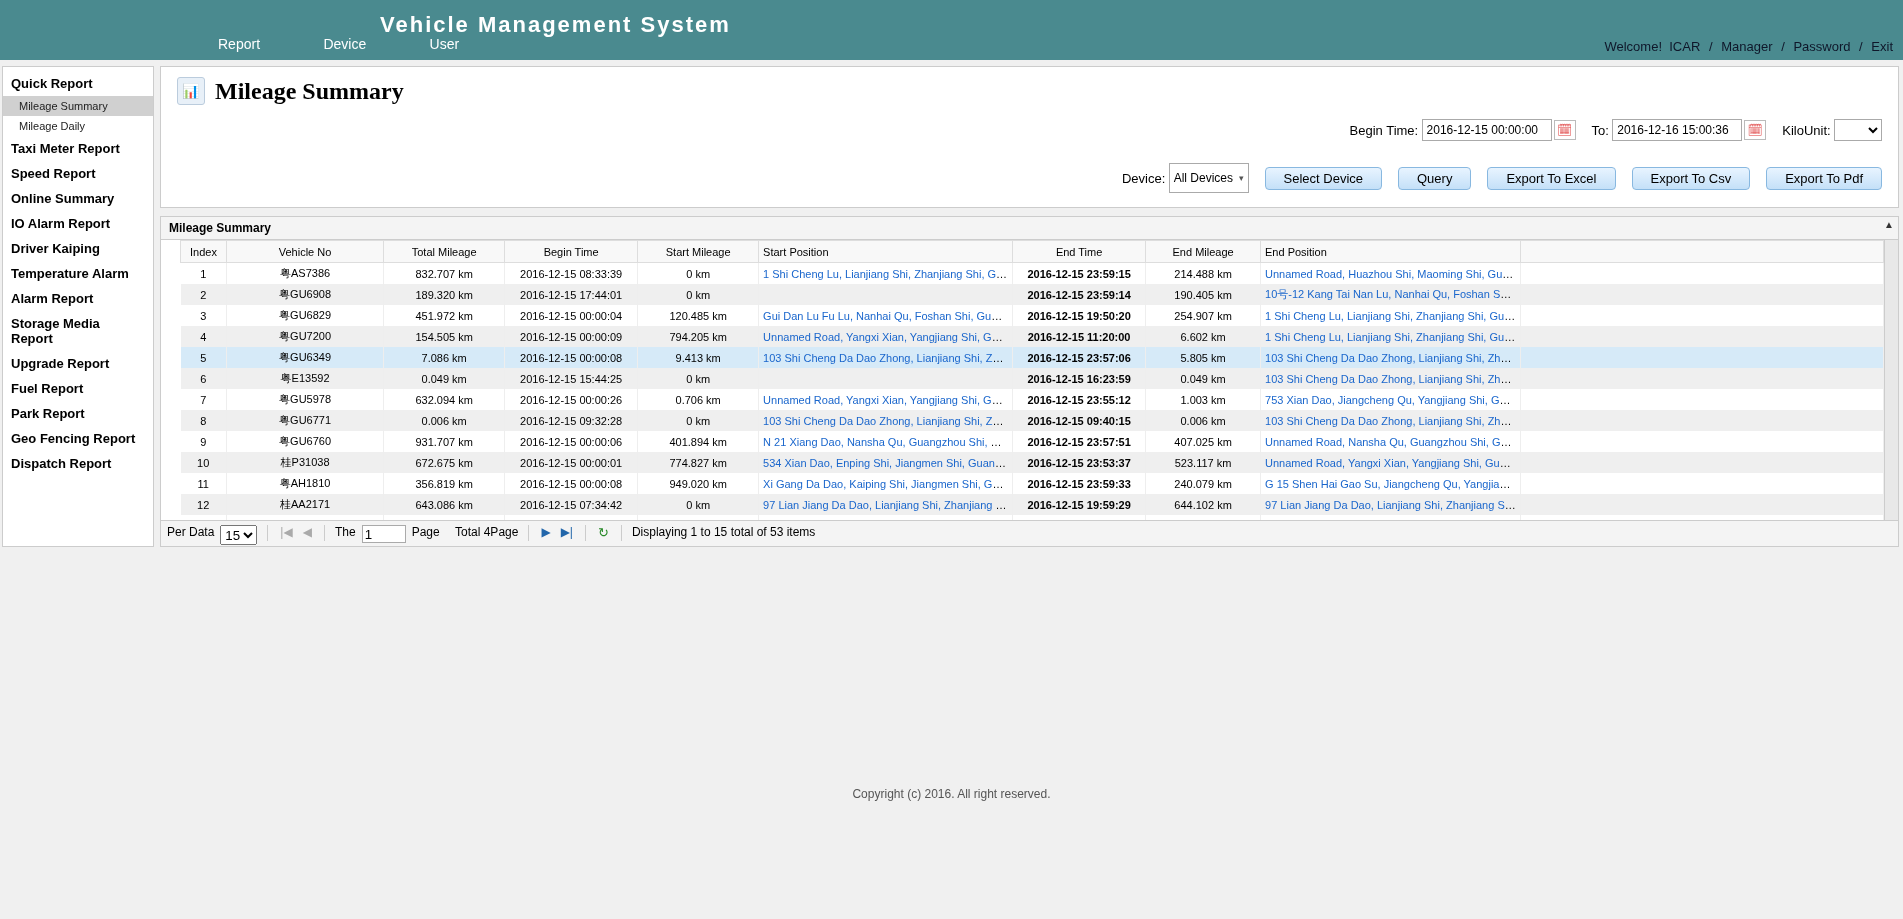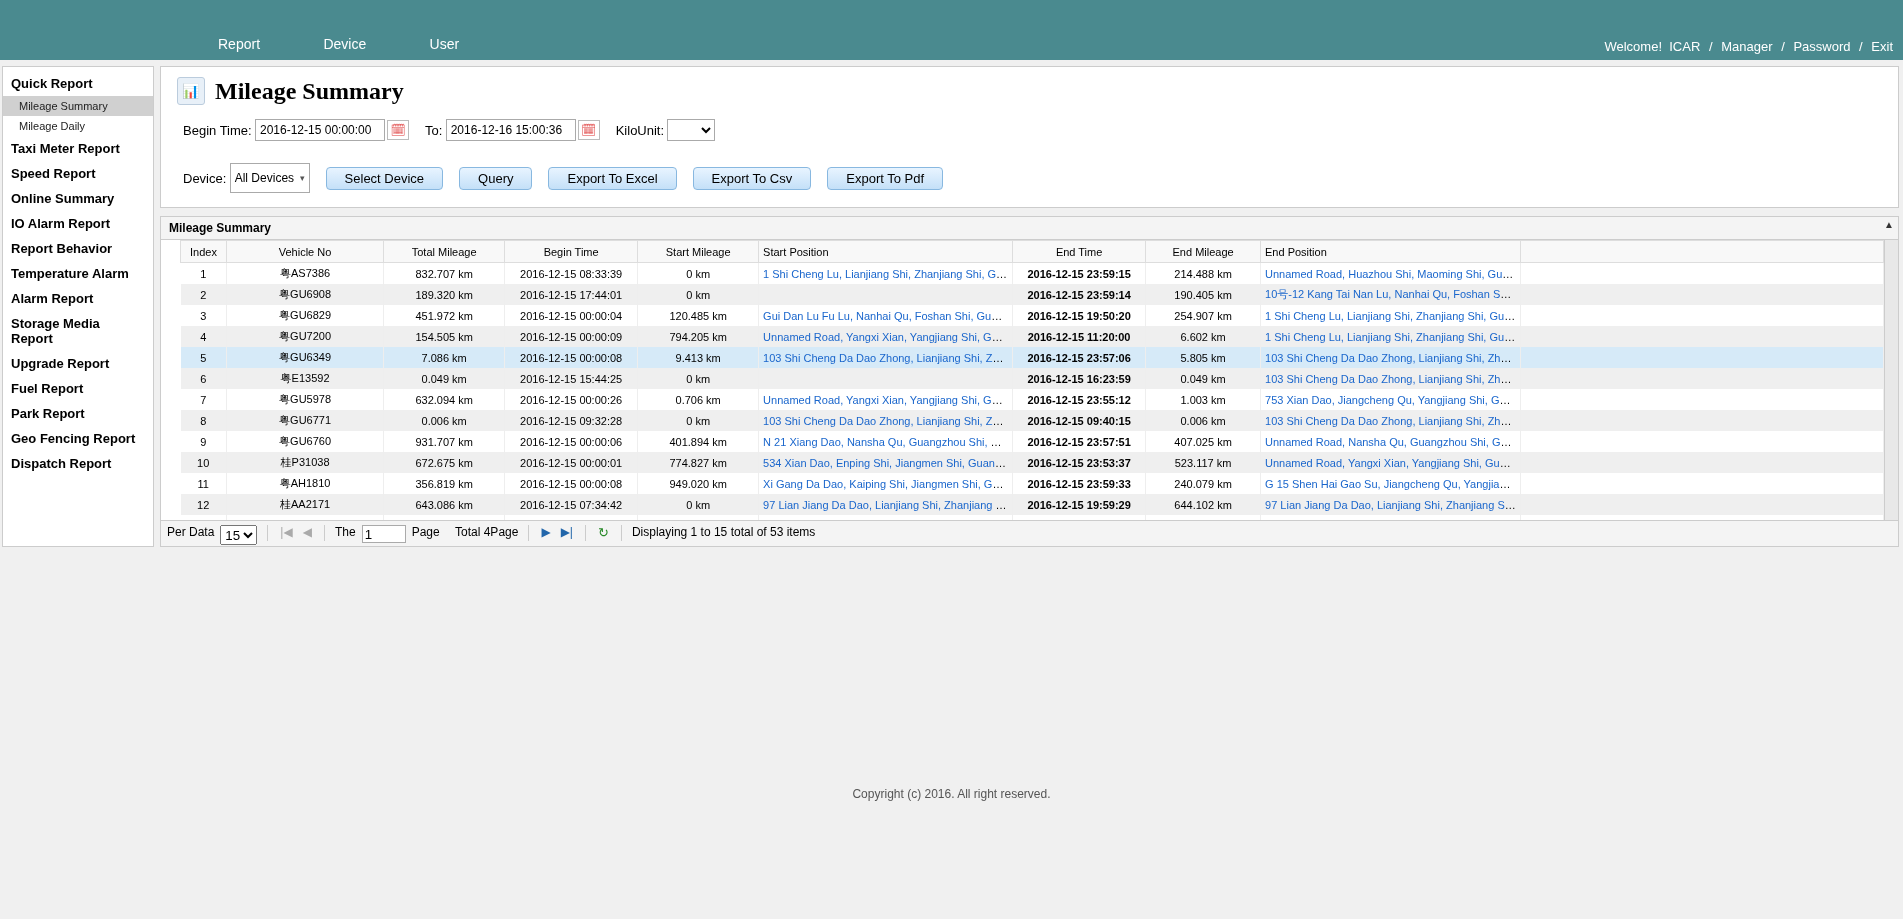--- a/index.html
+++ b/index.html
@@ -2,36 +2,36 @@
 <html><head>
 <meta charset="utf-8">
 <style>
 * { margin: 0; padding: 0; box-sizing: border-box; }
 body { font-family: Arial, Helvetica, sans-serif; font-size: 12px; background: #f0f0f0; width: 1903px; }
 .header { background: #4a8a8f; color: #fff; height: 60px; position: relative; }
 .header-title { font-size: 22px; font-weight: bold; letter-spacing: 2px; position: absolute; left: 380px; top: 12px; }
 .nav { position: absolute; bottom: 8px; left: 218px; }
 .nav span { color: #fff; font-size: 14px; font-weight: normal; margin-right: 60px; cursor: pointer; }
 .right-links { position: absolute; right: 10px; bottom: 6px; font-size: 13px; }
-.right-links span, .right-links a { color: #ffffff; text-decoration: none; }
+.right-links span, .right-links a { color: #0f172a; text-decoration: none; }
 .right-links .sep { margin: 0 5px; }
 
 .layout { display: flex; }
 
 .sidebar { width: 152px; background: #fff; border: 1px solid #ccc; margin: 6px 2px 0 2px; padding-top: 4px; }
 .side-item { padding: 5px 8px; font-weight: bold; font-size: 13px; color: #000; cursor: pointer; }
 .side-sub { padding: 4px 6px 4px 16px; font-size: 11px; color: #222; cursor: pointer; }
 .side-sub.active { background: #d0d0d0; }
 
 .main { flex: 1; margin: 6px 4px 0 4px; }
 .panel { background: #fff; border: 1px solid #ccc; padding: 10px 16px 14px; }
 .page-title { display: flex; align-items: center; margin-bottom: 14px; }
 .page-title .ico { width: 28px; height: 28px; background: #e8f0f8; border: 1px solid #bcd; border-radius: 3px; margin-right: 10px; display:inline-flex;align-items:center;justify-content:center; }
 .page-title h2 { font-family: "Times New Roman", serif; font-size: 24px; font-weight: bold; color: #000; }
-.filters { display: flex; flex-wrap: wrap; align-items: center; gap: 8px 16px; margin-left: 6px; }
+.filters { display: flex; flex-wrap: wrap; align-items: center; gap: 8px 16px; margin-left: 6px; justify-content: flex-end; }
 .f-row { display: flex; align-items: center; }
 .f-label { font-size: 13px; }
 .f-input { border: 1px solid #aaa; padding: 10px 4px; font-size: 12px; height: 20px; background: #fff; }
 .cal-ico { width: 22px; height: 20px; background: #fff; border: 1px solid #bbb; display: inline-flex; align-items: center; justify-content: center; margin-left: 2px; }
 .cal-ico span { font-size: 12px; color: #d33; }
 .btn { background: linear-gradient(#e8f4ff, #c4e0f8); border: 1px solid #88b8e0; border-radius: 4px; padding: 3px 18px; font-size: 13px; cursor: pointer; color: #000; }
 .device-sel { border:1px solid #aaa; padding:14px 4px; height:20px; font-size:12px; display:inline-flex; align-items:center; }
 .device-sel .arrow { margin-left:6px; font-size:9px; color:#555; }
 select.f-input { height: 21px; }
 
@@ -57,20 +57,21 @@
 .pager .pico.dis { color: #aaa; }
 .pager input { width: 44px; border: 1px solid #aaa; padding: 1px 2px; height: 18px; }
 .pager .refresh { color: #2a8a2a; font-size: 13px; }
 
 .footer { text-align: center; color: #555; font-size: 12px; margin-top: 230px; padding: 10px; }
 </style>
 </head>
 <body>
 
 <div class="header">
+  <div class="header-title">Vehicle Management System</div>
   <div class="nav">
     <span>Report</span>
     <span>Device</span>
     <span>User</span>
   </div>
   <div class="right-links">
     <span>Welcome!</span>&nbsp;
     <a>ICAR</a>
     <span class="sep">/</span>
     <a>Manager</a>
@@ -83,21 +84,21 @@
 
 <div class="layout">
   <div class="sidebar" id="sidebar">
       <div class="side-item">Quick Report</div>
       <div class="side-sub active">Mileage Summary</div>
       <div class="side-sub">Mileage Daily</div>
       <div class="side-item">Taxi Meter Report</div>
       <div class="side-item">Speed Report</div>
       <div class="side-item">Online Summary</div>
       <div class="side-item">IO Alarm Report</div>
-      <div class="side-item">Report Behavior</div>
+      <div class="side-item">Driver Kaiping</div>
       <div class="side-item">Temperature Alarm</div>
       <div class="side-item">Alarm Report</div>
       <div class="side-item">Storage Media Report</div>
       <div class="side-item">Upgrade Report</div>
       <div class="side-item">Fuel Report</div>
       <div class="side-item">Park Report</div>
       <div class="side-item">Geo Fencing Report</div>
       <div class="side-item">Dispatch Report</div>
     </div>
 

